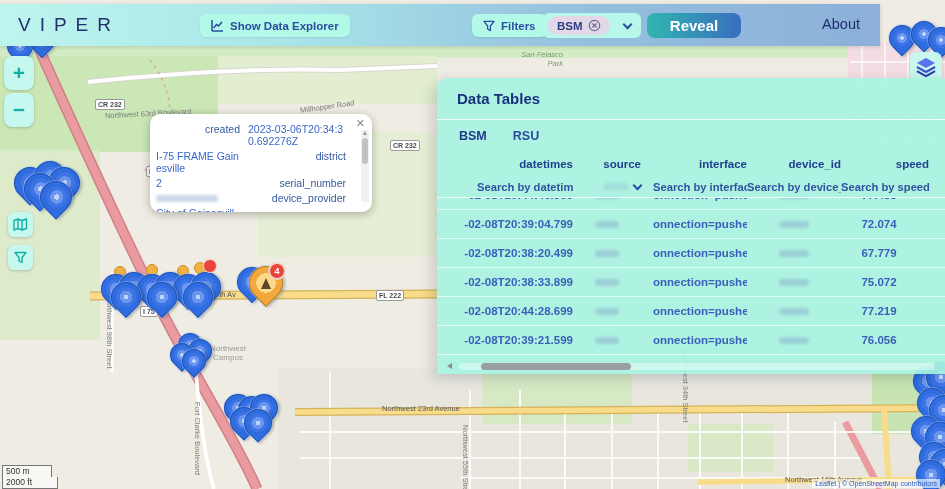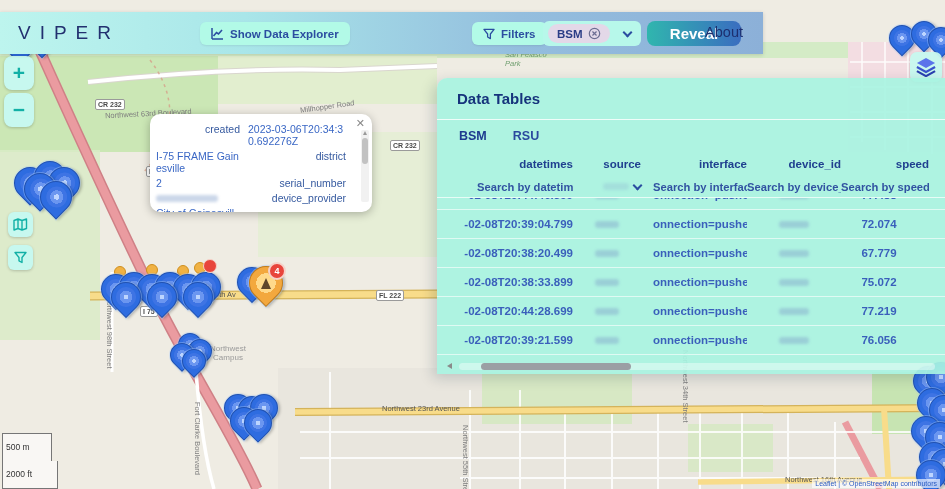--- a/index.html
+++ b/index.html
@@ -5,21 +5,21 @@
   *{box-sizing:border-box;margin:0;padding:0}
   html,body{width:945px;height:489px;overflow:hidden;font-family:"Liberation Sans",sans-serif}
   .app{position:relative;width:945px;height:489px;overflow:hidden;background:#efece3}
 
   
   .map{position:absolute;inset:0;overflow:hidden}
   .decor{position:absolute;z-index:1}
   .roads-svg{position:absolute;left:0;top:42px;width:945px;height:447px;z-index:2}
   .mlabel{position:absolute;font-size:7.5px;color:#7e7e7e;white-space:nowrap;z-index:3;font-weight:400}
   .mlabel.dark{color:#555}
-  .mlabel.green{color:#6f9e6f;text-align:left;white-space:normal;width:58px;font-style:italic}
+  .mlabel.green{color:#6f9e6f;text-align:right;white-space:normal;width:58px;font-style:italic}
   .mlabel.grey2{color:#9a9a9a;text-align:center;white-space:normal;width:52px;font-size:8px}
   .vert{transform:rotate(90deg);transform-origin:left top}
   .shield{position:absolute;font-size:7px;font-weight:700;color:#4a4a4a;background:#fff;border:1px solid #9a9a9a;border-radius:2px;padding:0 2px;line-height:9px;z-index:3}
 
   
   .pin{position:absolute;transform:rotate(-45deg);border-radius:50% 50% 50% 0;background:#2e6ce0;border:1px solid rgba(20,60,140,.55);box-shadow:0 0 0 1px rgba(170,205,255,.4),1px 2px 3px rgba(0,0,0,.25);z-index:6}
   .pin::after{content:'';position:absolute;inset:15%;border-radius:50%;background:radial-gradient(circle,#bdd5ff 0 18%,#6b96f0 18% 45%,#3e74e4 45% 72%,#2e6ce0 72%)}
   .s24{width:24px;height:24px}.s26{width:26px;height:26px}.s28{width:28px;height:28px}.s30{width:30px;height:30px}.s32{width:32px;height:32px}.s34{width:34px;height:34px}
   .pin.orange{background:#f3a83e;border-color:#c07c1d;z-index:8}
   .pin.orange::after{background:radial-gradient(circle,#ffd98a 0 62%,#f3a83e 62%)}
@@ -29,38 +29,38 @@
   .dot-pink{position:absolute;width:12px;height:12px;border-radius:50%;background:#cf6fae;border:1px solid #a84f8c;z-index:5}
   .badge{position:absolute;width:18px;height:18px;border-radius:50%;background:#e8453c;border:2px solid #f6d2c9;color:#fff;font-size:9px;font-weight:700;display:grid;place-items:center;z-index:9}
   .badge-sm{position:absolute;width:14px;height:14px;border-radius:50%;background:#e8453c;border:1.5px solid #f6d2c9;z-index:7}
 
   
   .zoomctl{position:absolute;left:4px;top:56px;z-index:15;display:flex;flex-direction:column;gap:3px}
   .zbtn{width:30px;height:34px;border-radius:8px;background:#c7f8ef;color:#12b0a6;font-size:21px;font-weight:700;display:grid;place-items:center;box-shadow:0 1px 3px rgba(0,0,0,.2);cursor:pointer}
   .sq-btn{position:absolute;width:25px;height:25px;border-radius:6px;background:#c7f8ef;display:grid;place-items:center;box-shadow:0 1px 3px rgba(0,0,0,.2);z-index:15;cursor:pointer}
   .layers-btn{position:absolute;left:910px;top:52px;width:32px;height:30px;border-radius:7px;background:rgba(198,248,238,.95);display:grid;place-items:center;z-index:15;box-shadow:0 1px 3px rgba(0,0,0,.2);cursor:pointer}
   .scale{position:absolute;left:2px;bottom:0;z-index:16;font-size:8.5px;color:#333}
-  .scale div{background:rgba(255,255,255,.6);border:1.5px solid #767676;padding:8px 3px;line-height:11px}
+  .scale div{background:rgba(255,255,255,.6);border:1.5px solid #767676;padding:0 3px;line-height:11px}
   .scale .metric{border-bottom:none;width:50px}
   .scale .imperial{width:56px;border-top:none}
   .attrib{position:absolute;right:5px;bottom:1px;z-index:16;font-size:7px;color:#2a5bc0;background:rgba(255,255,255,.65);padding:0 3px;line-height:9px}
 
   
   .popup{position:absolute;left:150px;top:114px;width:222px;height:98px;background:#fff;border-radius:10px;box-shadow:0 2px 10px rgba(0,0,0,.28);z-index:12;padding:9px 26px 0 6px;overflow:hidden}
   .popup-grid{display:grid;grid-template-columns:84px 1fr;column-gap:8px;row-gap:3px;font-size:10.5px;font-weight:400;color:#3a67c5;line-height:12px}
   .popup-grid .k{text-align:right;color:#35599f}
   .popup-grid .v{word-break:break-all}
   .popup-close{position:absolute;top:4px;right:7px;font-size:11px;color:#888;cursor:pointer;line-height:11px;z-index:2}
   .vscroll{position:absolute;right:3px;top:16px;width:8px;height:72px;background:#f1f1f1;border-radius:2px}
   .vscroll .up{position:absolute;top:1px;left:1.5px;width:0;height:0;border-left:2.5px solid transparent;border-right:2.5px solid transparent;border-bottom:4px solid #9a9a9a}
   .vscroll .vthumb{position:absolute;top:8px;left:1px;width:6px;height:26px;background:#c2c2c2;border-radius:3px}
   .smudge{display:inline-block;height:7px;border-radius:3px;background:#7d9bc8;opacity:.4;filter:blur(1.5px)}
 
   
-  .navbar{position:absolute;left:0;top:12px;width:763px;height:42px;z-index:30;background:linear-gradient(90deg,#bdf5ee 0%,#a9e6e9 32%,#94bede 68%,#8cb0d8 100%);box-shadow:0 1px 4px rgba(0,0,0,.15)}
+  .navbar{position:absolute;left:0;top:4px;width:880px;height:42px;z-index:30;background:linear-gradient(90deg,#bdf5ee 0%,#a9e6e9 32%,#94bede 68%,#8cb0d8 100%);box-shadow:0 1px 4px rgba(0,0,0,.15)}
   .brand{position:absolute;left:18px;top:10px;font-size:19px;letter-spacing:9px;color:#22306f;font-weight:500}
   .nbtn{position:absolute;top:10px;height:23px;border-radius:6px;background:#b2fae7;color:#2b4da0;font-size:11.5px;font-weight:700;display:flex;align-items:center;gap:6px;padding:0 11px;cursor:pointer;box-shadow:0 1px 2px rgba(0,0,0,.08)}
   .nbtn svg{flex:0 0 auto}
   .bsm-ctl{position:absolute;left:543px;top:9px;height:25px;border-radius:6px;background:#b7f8ea;display:flex;align-items:center;gap:14px;padding:0 10px 0 5px;cursor:pointer}
   .chip{background:#e3d8e8;border-radius:11px;height:19px;display:flex;align-items:center;gap:5px;padding:0 9px;color:#2b3d86;font-size:11.5px;font-weight:700}
   .chev{width:7px;height:7px;border-right:2px solid #2b4da0;border-bottom:2px solid #2b4da0;transform:rotate(45deg);margin-top:-3px}
   .reveal{position:absolute;left:647px;top:9px;width:94px;height:25px;border-radius:8px;background:linear-gradient(90deg,#30b6ae,#3a6dc0);color:#fff;font-size:15px;font-weight:700;display:grid;place-items:center;cursor:pointer}
   .about{position:absolute;right:20px;top:12px;font-size:14.5px;color:#1d2f6f;cursor:pointer}
 
   

